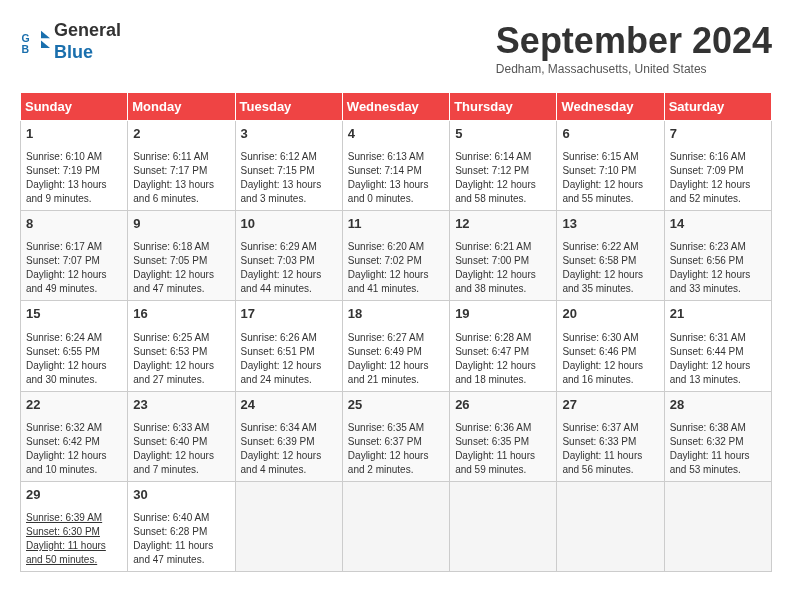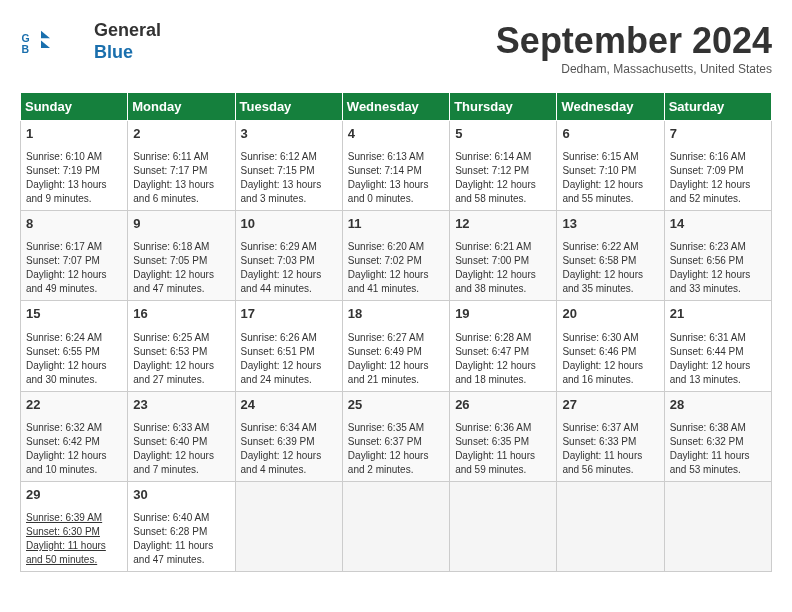--- a/index.html
+++ b/index.html
@@ -19,46 +19,45 @@
     .logo {
       display: flex;
       align-items: center;
       gap: 4px;
     }
     .logo-text {
       font-size: 18px;
       font-weight: bold;
       color: #333;
       line-height: 1.2;
-      margin-left: 40px;
     }
     .logo-blue { color: #1a6fad; }
     .logo-icon {
       width: 30px;
       height: 30px;
     }
     .title-area {
-      text-align: right;
+      text-align: left;
     }
     .month-title {
       font-size: 36px;
       font-weight: bold;
       color: #333;
     }
     .location-title {
       font-size: 12px;
       color: #555;
     }
     table {
       width: 100%;
       border-collapse: collapse;
       font-size: 11px;
     }
     thead tr th {
-      background-color: #15803d;
+      background-color: #ef4444;
       color: #fff;
       padding: 6px 4px;
       text-align: left;
       font-size: 13px;
       font-weight: bold;
       border: 1px solid #fff;
     }
     tbody tr td {
       border: 1px solid #ccc;
       vertical-align: top;

